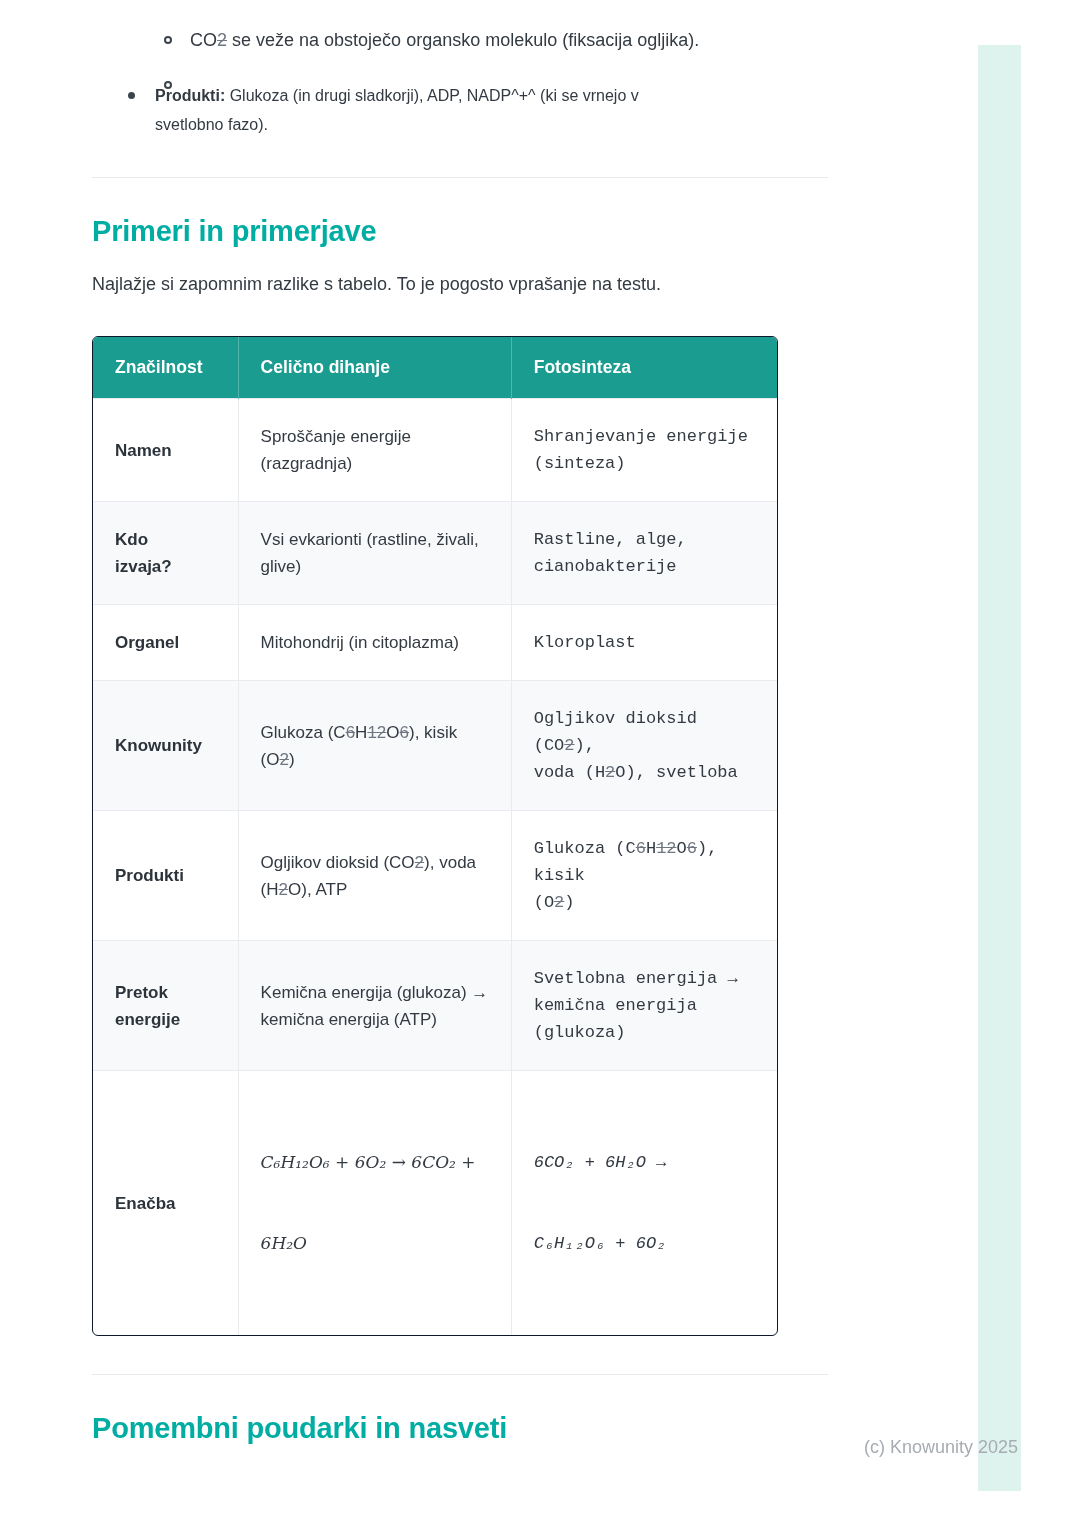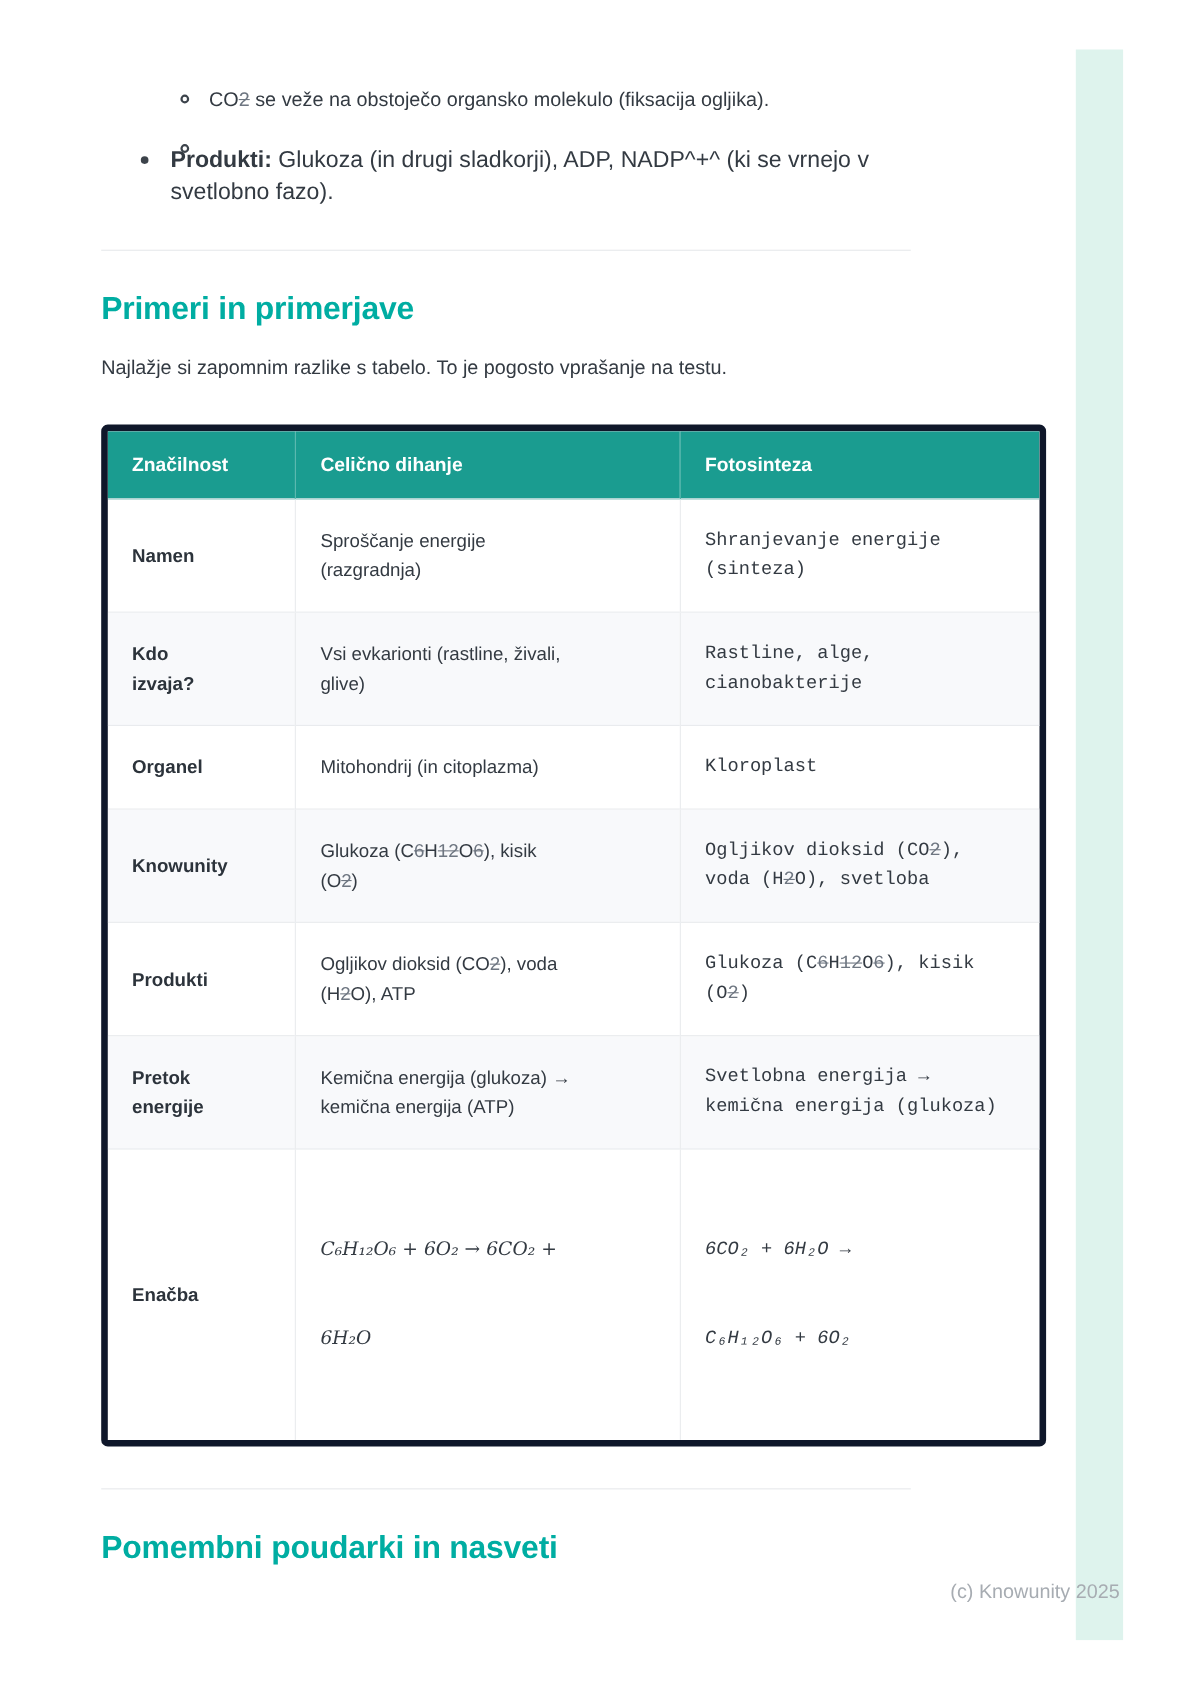--- a/index.html
+++ b/index.html
@@ -22,21 +22,21 @@
     width: 43px;
     height: 1446px;
     background: var(--stripe, #def3ed);
   }
 
   .content {
     position: absolute;
     left: 92px;
     top: 0;
     width: 736px;
-    padding-top: 76px;
+    padding-top: 26px;
   }
 
   .rich { white-space: pre-wrap; }
   .rich .b { font-weight: 700; }
   .rich .st { text-decoration: line-through; color: var(--strike-gray, #6e7681); }
 
   .subitem {
     position: relative;
     padding-left: 98px;
     font-size: 18px;
@@ -49,21 +49,21 @@
     top: 10px;
     width: 8px;
     height: 8px;
     border: 2px solid #3c434b;
     border-radius: 50%;
   }
 
   .mainitem {
     position: relative;
     padding-left: 63px;
-    font-size: 21px;
+    font-size: 16px;
     line-height: 29px;
     margin-top: 26px;
   }
   .mainitem .marker {
     position: absolute;
     left: 36px;
     top: 11px;
     width: 7px;
     height: 7px;
     background: #3c434b;
@@ -87,22 +87,22 @@
   }
 
   p.lead {
     font-size: 18px;
     line-height: 28px;
     margin: 22px 0 0 0;
   }
 
   .table-wrap {
     margin-top: 38px;
-    width: 859px;
-    border: 6px solid #0f172a;
+    width: 686px;
+    border: 1px solid #0f172a;
     border-radius: 6px;
     overflow: hidden;
   }
   table.compare {
     width: 100%;
     border-collapse: collapse;
   }
   table.compare th {
     background: var(--table-header-bg, #1a9c90);
     color: #ffffff;

